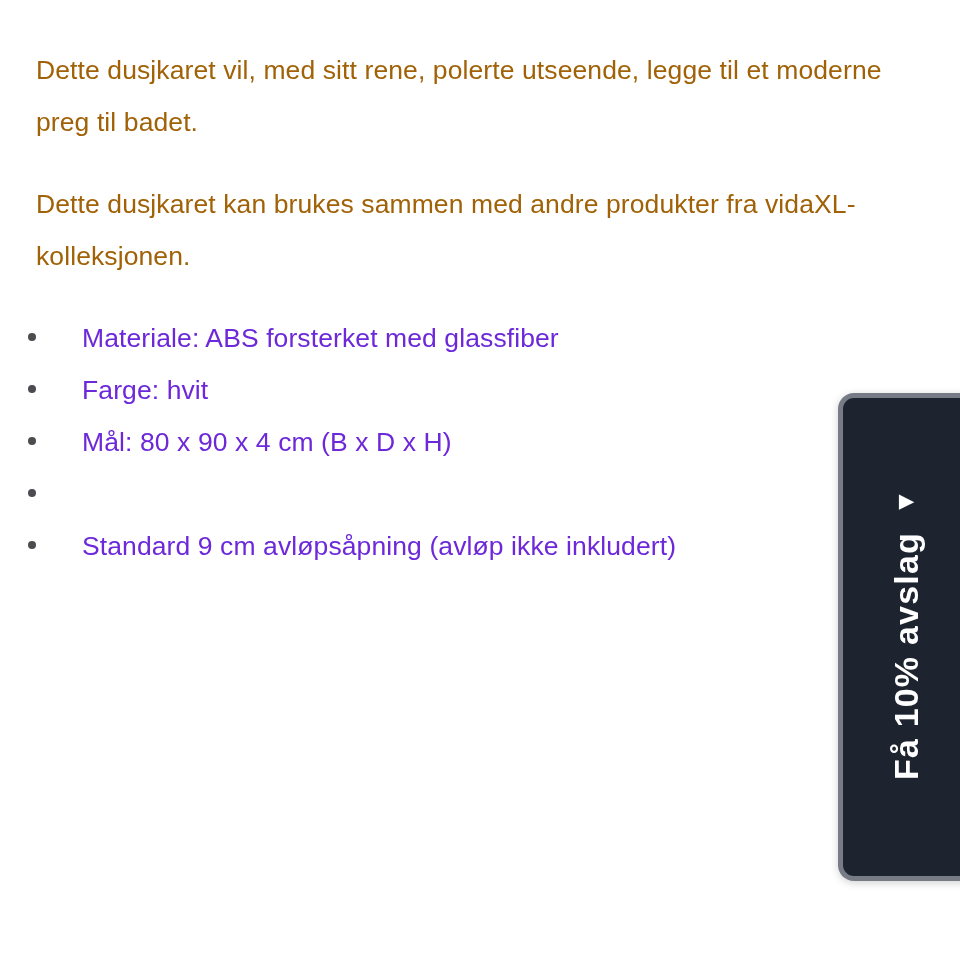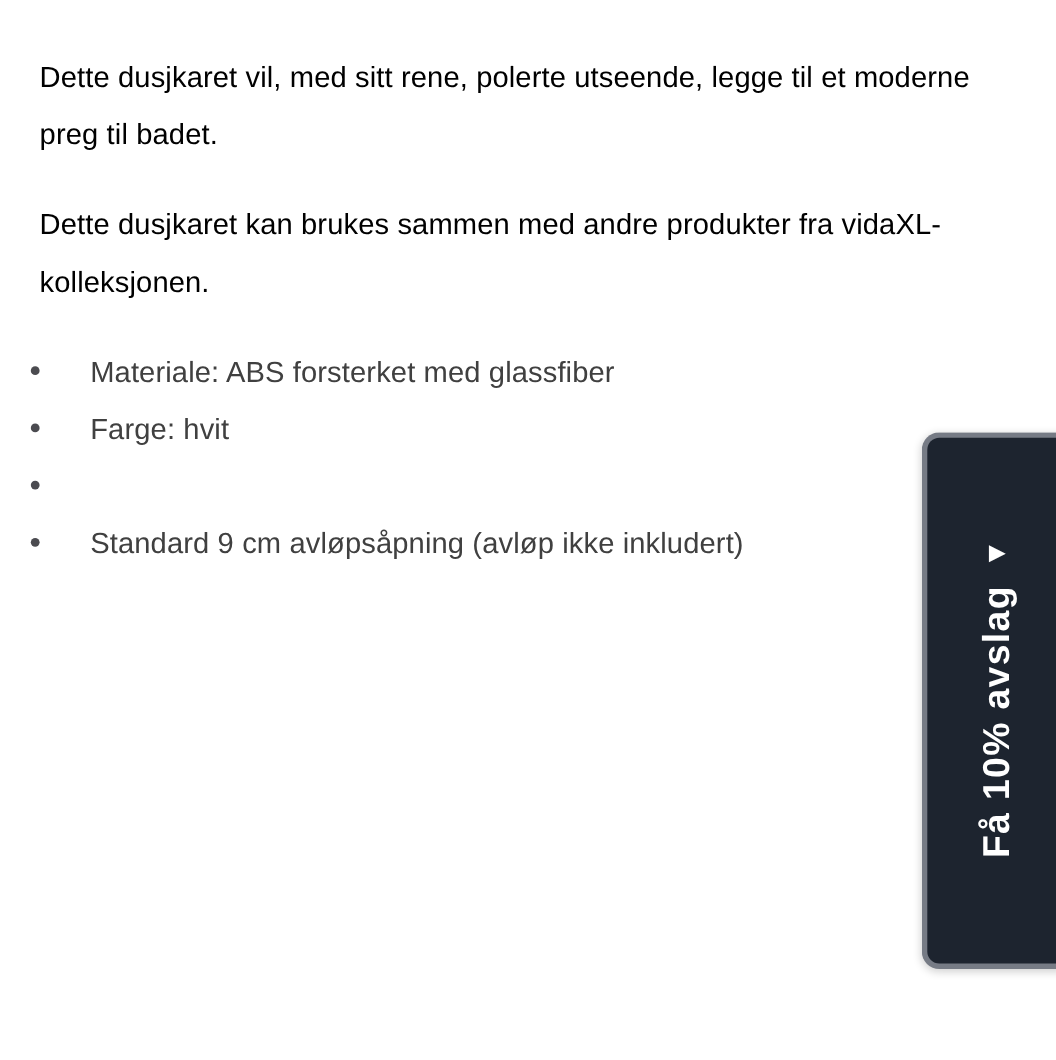--- a/index.html
+++ b/index.html
@@ -33,36 +33,36 @@
     color: #4b4b50;
     font-size: 26.5px;
     line-height: 52px;
     letter-spacing: 0.1px;
     font-weight: 400;
   }
 
   .para {
     margin: 0 0 30px 0;
     padding: 0;
-    color: #000000;
+    color: #a16207;
   }
   .para:last-child { margin-bottom: 0; }
 
   
   .spec-list {
     margin: 0;
     padding: 0;
     list-style: none;
     width: 800px;
   }
   .spec-item {
     position: relative;
     margin: 0;
     padding: 0 0 0 46px;
-    color: #404040;
+    color: #6d28d9;
     text-indent: -46px;
   }
   .spec-item .bullet {
     display: inline-block;
     width: 46px;
     text-indent: 0;
     color: #4b4b50;
     font-size: 26.5px;
     line-height: 52px;
     vertical-align: baseline;
@@ -153,20 +153,23 @@
     <p class="para">Dette dusjkaret kan brukes sammen med andre produkter fra vidaXL-kolleksjonen.</p>
 
     <ul class="spec-list">
       <li class="spec-item">
         <span class="bullet"></span><span class="item-text">Materiale: ABS forsterket med glassfiber</span>
       </li>
       <li class="spec-item">
         <span class="bullet"></span><span class="item-text">Farge: hvit</span>
       </li>
       <li class="spec-item">
+        <span class="bullet"></span><span class="item-text">Mål: 80 x 90 x 4 cm (B x D x H)</span>
+      </li>
+      <li class="spec-item">
         <span class="bullet"></span>
       </li>
       <li class="spec-item">
         <span class="bullet"></span><span class="item-text">Standard 9 cm avløpsåpning (avløp ikke inkludert)</span>
       </li>
     </ul>
 
   </div>
 
   <div class="discount-tab">

